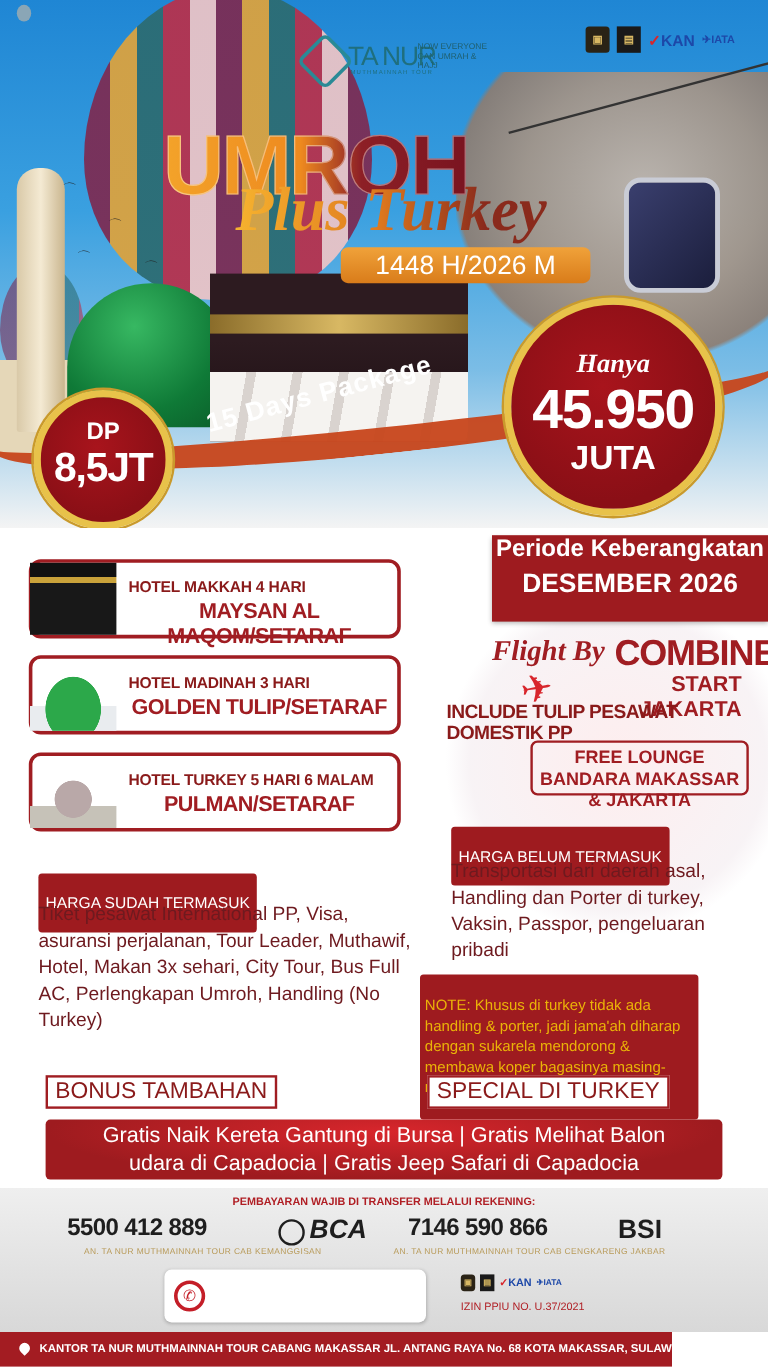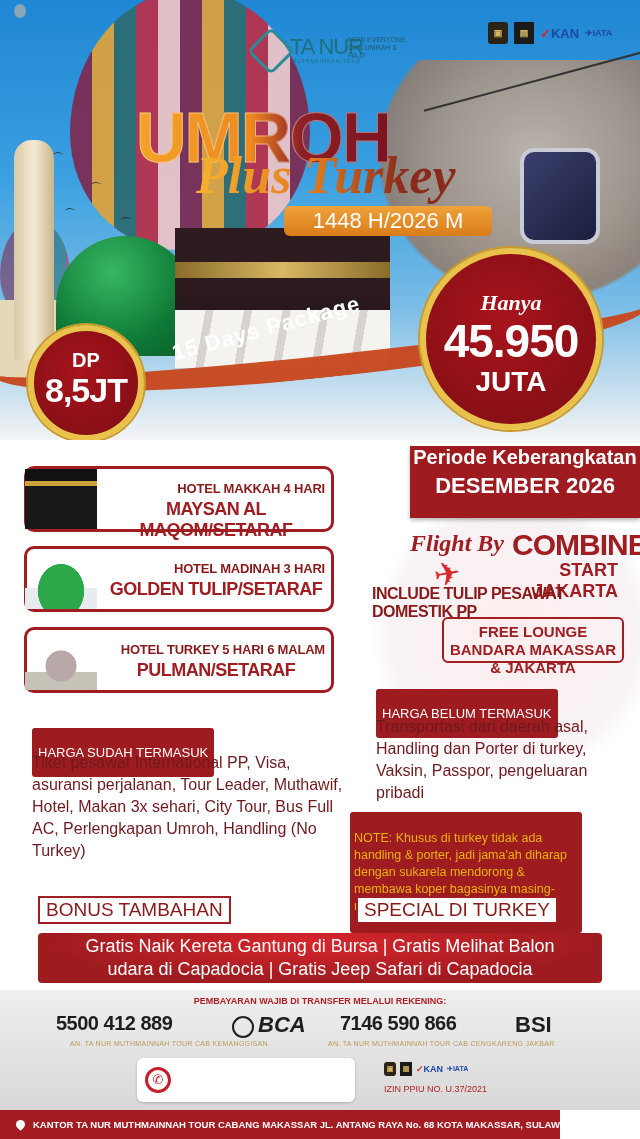--- a/index.html
+++ b/index.html
@@ -65,21 +65,21 @@
 .price{left:420px;top:248px;width:182px;height:182px}
 .price .l1{font-family:"Liberation Serif",serif;font-style:italic;font-size:22px;margin-top:36px}
 .price .l2{font-size:46px;line-height:50px;letter-spacing:-1px}
 .price .l3{font-size:28px}
 
 .globe{left:370px;top:490px;width:290px;height:290px;border-radius:50%;
  background:radial-gradient(circle,#fde9ea 0%,#f6f0f3 60%,transparent 70%);opacity:.8}
 
 .hotel{left:24px;width:310px;height:66px;border:3px solid #a01d22;border-radius:10px;background:#fff}
 .hotel .img{position:absolute;left:-2px;top:0;width:72px;height:60px}
-.hotel .t1{position:absolute;left:80px;right:6px;top:12px;text-align:right;font-size:13px;font-weight:bold;color:#8a1a1a;letter-spacing:-.2px}
+.hotel .t1{position:absolute;left:80px;right:6px;top:12px;text-align:left;font-size:13px;font-weight:bold;color:#8a1a1a;letter-spacing:-.2px}
 .hotel .t2{position:absolute;left:80px;right:6px;top:30px;text-align:center;font-size:18px;font-weight:900;color:#a01d22;letter-spacing:-.5px}
 .img-kaaba{background:linear-gradient(180deg,#111 0 20%,#c9a23a 20% 28%,#181818 28%)}
 .img-dome{background:radial-gradient(ellipse at 50% 70%,#2ca84a 0 45%,transparent 46%),linear-gradient(180deg,transparent 65%,#e9ecef 65%)}
 .img-mosque{background:radial-gradient(ellipse at 50% 60%,#b9a8a8 0 30%,transparent 31%),linear-gradient(180deg,transparent 70%,#c6c2b8 70%)}
 
 .periode{left:410px;top:446px;width:230px;height:72px;background:#9e1b1f;color:#fff;text-align:center;box-shadow:0 2px 4px rgba(0,0,0,.3)}
 .periode .p1{font-size:20px;font-weight:bold;margin-top:0}
 .periode .p2{font-size:22px;font-weight:bold;margin-top:4px}
 .flight-by{left:410px;top:530px;font-family:"Liberation Serif",serif;font-style:italic;font-weight:bold;font-size:24px;color:#a01d22}
 .plane{left:434px;top:555px;font-size:32px;color:#d8262c;transform:rotate(-10deg)}

